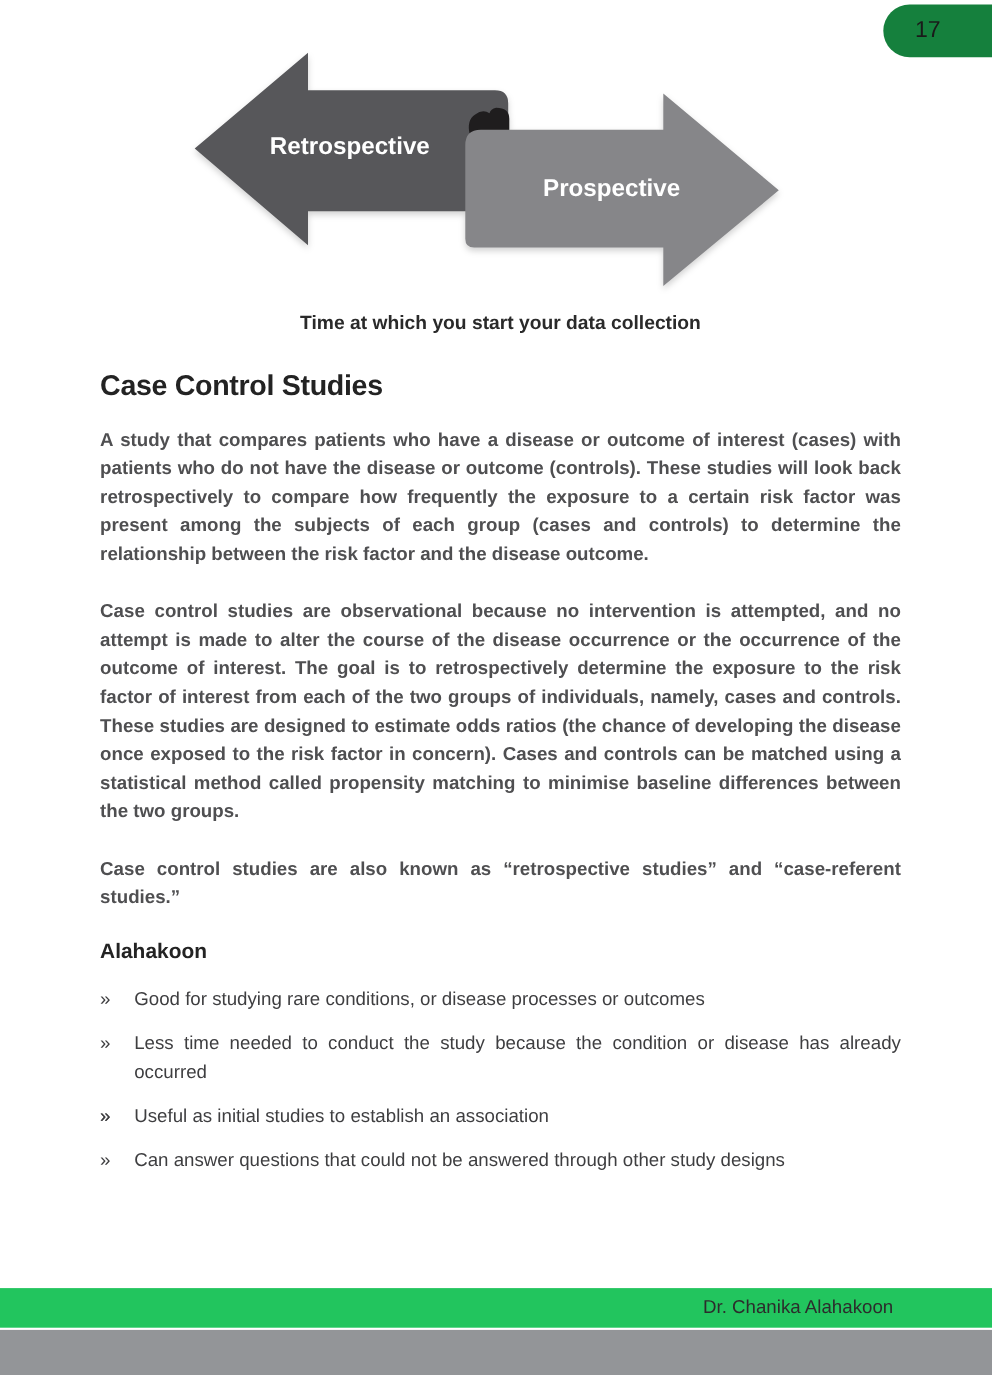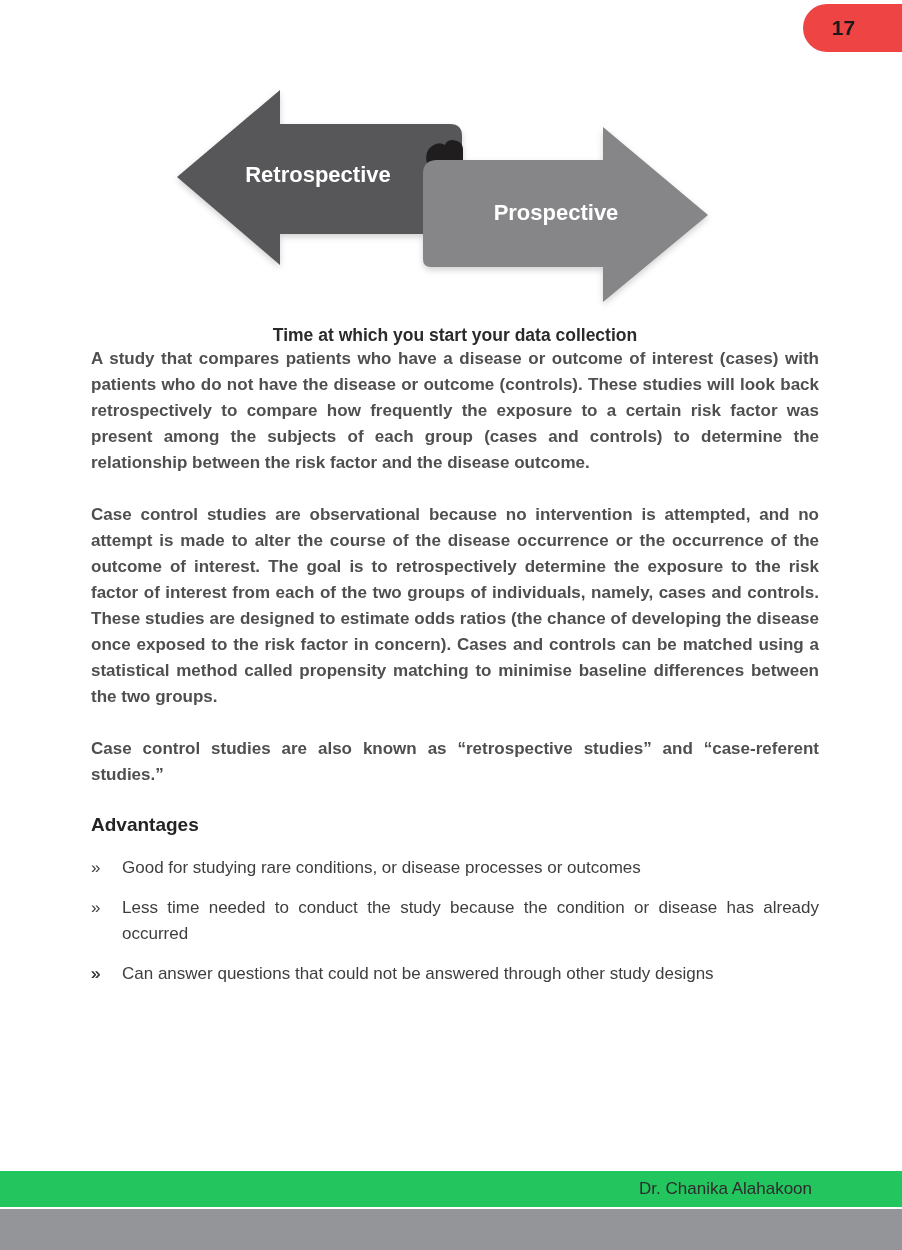--- a/index.html
+++ b/index.html
@@ -14,29 +14,29 @@
     width: 902px; height: 1250px;
     background: #ffffff;
     overflow: hidden;
   }
 
   
   .page-badge {
     position: absolute;
     top: 4px; right: 0;
     width: 99px; height: 48px;
-    background: #ef4444;
+    background: #15803d;
     border-radius: 24px 0 0 24px;
     display: flex; align-items: center; justify-content: center;
     padding-right: 18px;
-    font-weight: bold; font-size: 21px; color: #1a1a1a;
+    font-weight: normal; font-size: 21px; color: #1a1a1a;
   }
 
   
-  .diagram { padding-top: 80px; }
+  .diagram { padding-top: 38px; }
   .diagram svg {
     display: block;
     margin-left: 168px;
     filter: drop-shadow(0 3px 3px rgba(0,0,0,0.18));
   }
   .arrow-label {
     font-family: "Liberation Sans", "DejaVu Sans", sans-serif;
     font-weight: bold;
     font-size: 22px;
   }
@@ -126,43 +126,45 @@
       <path d="M 269 80 L 435 80 L 435 47 L 540 135 L 435 222 L 435 187 L 263 187 Q 255 187 255 179 L 255 94 Q 255 80 269 80 Z" fill="#868689"></path>
       <text class="arrow-label" x="150" y="102" text-anchor="middle" fill="#ffffff">Retrospective</text>
       <text class="arrow-label" x="388" y="140" text-anchor="middle" fill="#ffffff">Prospective</text>
     </svg>
   </div>
 
   <div class="content">
 
     <div class="caption">Time at which you start your data collection</div>
 
+    <h1 class="title">Case Control Studies</h1>
 
     <p>A study that compares patients who have a disease or outcome of interest (cases) with patients who do not have the disease or outcome (controls). These studies will look back retrospectively to compare how frequently the exposure to a certain risk factor was present among the subjects of each group (cases and controls) to determine the relationship between the risk factor and the disease outcome.</p>
 
     <p>Case control studies are observational because no intervention is attempted, and no attempt is made to alter the course of the disease occurrence or the occurrence of the outcome of interest. The goal is to retrospectively determine the exposure to the risk factor of interest from each of the two groups of individuals, namely, cases and controls. These studies are designed to estimate odds ratios (the chance of developing the disease once exposed to the risk factor in concern). Cases and controls can be matched using a statistical method called propensity matching to minimise baseline differences between the two groups.</p>
 
     <p>Case control studies are also known as “retrospective studies” and “case-referent studies.”</p>
 
-    <h2 class="sub-heading">Advantages</h2>
+    <h2 class="sub-heading">Alahakoon</h2>
 
     <ul class="adv-list">
       <li>
         <span class="bullet">»</span>
         <span>Good for studying rare conditions, or disease processes or outcomes</span>
       </li>
       <li>
         <span class="bullet">»</span>
         <span>Less time needed to conduct the study because the condition or disease has already occurred</span>
       </li>
       <li>
         <span class="bullet">»</span>
       </li>
       <li>
         <span class="bullet">»</span>
+        <span>Useful as initial studies to establish an association</span>
       </li>
       <li>
         <span class="bullet">»</span>
         <span>Can answer questions that could not be answered through other study designs</span>
       </li>
     </ul>
 
   </div>
 
   <div class="footer-author-bar">

